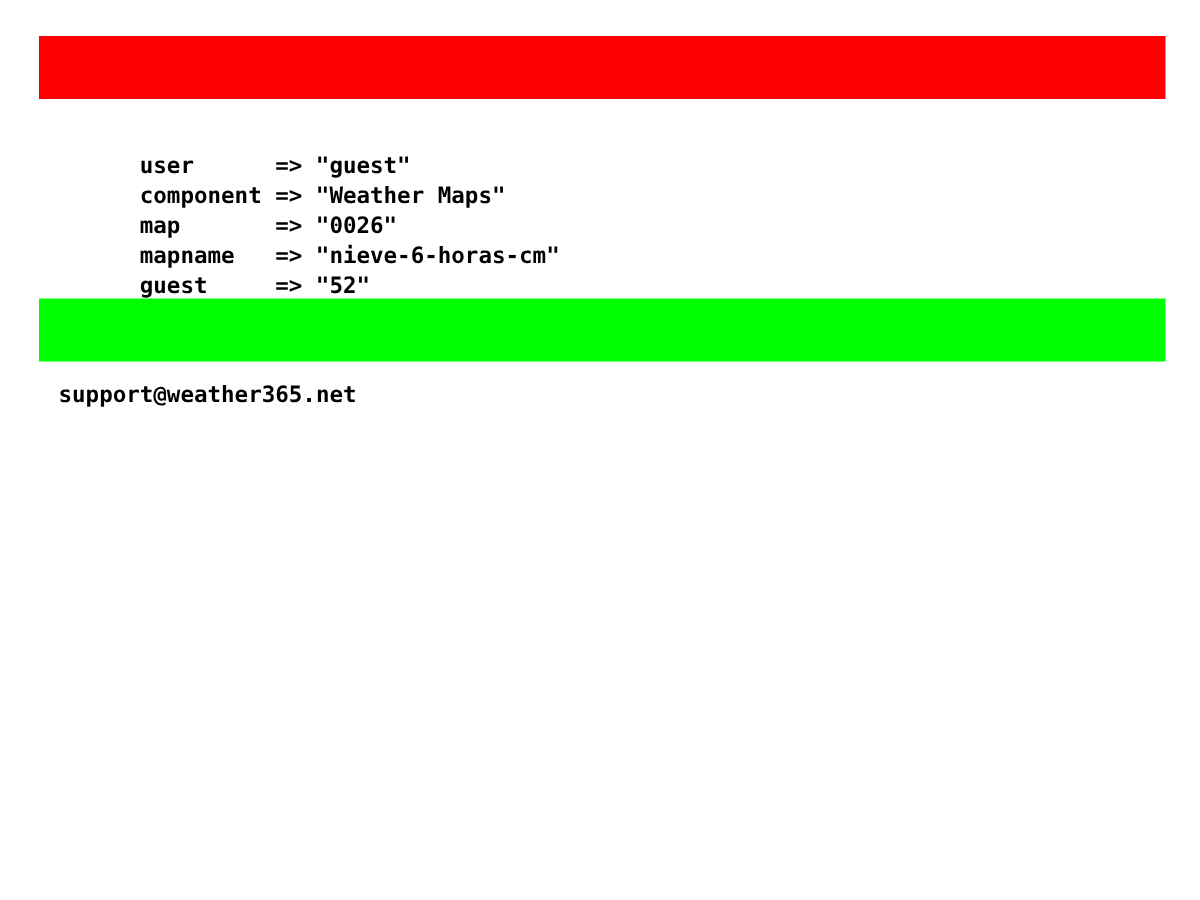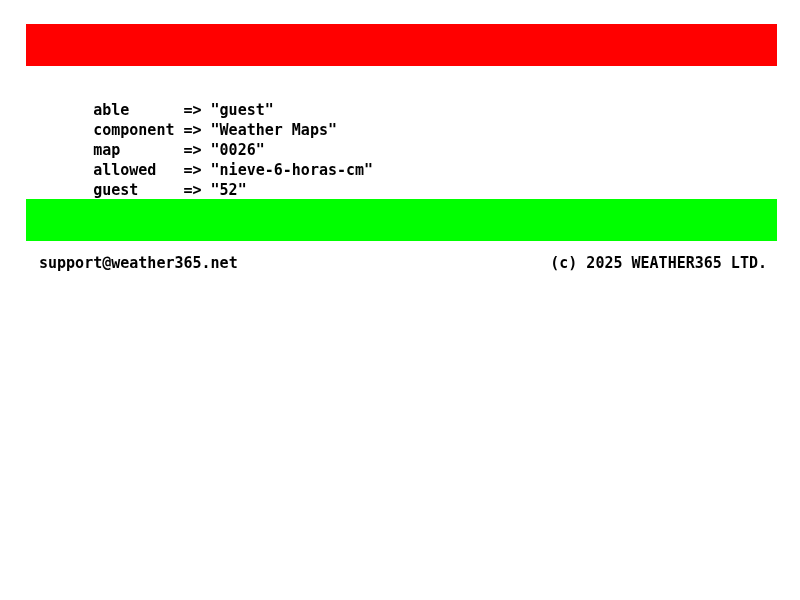--- a/index.html
+++ b/index.html
@@ -54,56 +54,55 @@
   .kv-arrow {
     display: inline-block;
     width: 3ch;
   }
   .kv-value {
     display: inline;
   }
   .footer {
     margin: 12px 33px 0 39px;
     display: flex;
-    justify-content: space-between;
+    justify-content: flex-start;
     height: 20px;
     white-space: pre;
   }
 </style>
 </head>
 <body>
 
 <div class="page">
 
   <div class="banner banner-error">
     <div>You are not allowed to view this weather chart!</div>
     
   </div>
 
   <div class="params">
     <div class="kv-row">
-      <span class="kv-key">able</span><span class="kv-arrow">=&gt;</span><span class="kv-value">"guest"</span>
+      <span class="kv-key">user</span><span class="kv-arrow">=&gt;</span><span class="kv-value">"guest"</span>
     </div>
     <div class="kv-row">
       <span class="kv-key">component</span><span class="kv-arrow">=&gt;</span><span class="kv-value">"Weather Maps"</span>
     </div>
     <div class="kv-row">
       <span class="kv-key">map</span><span class="kv-arrow">=&gt;</span><span class="kv-value">"0026"</span>
     </div>
     <div class="kv-row">
-      <span class="kv-key">allowed</span><span class="kv-arrow">=&gt;</span><span class="kv-value">"nieve-6-horas-cm"</span>
+      <span class="kv-key">mapname</span><span class="kv-arrow">=&gt;</span><span class="kv-value">"nieve-6-horas-cm"</span>
     </div>
     <div class="kv-row">
       <span class="kv-key">guest</span><span class="kv-arrow">=&gt;</span><span class="kv-value">"52"</span>
     </div>
   </div>
 
   <div class="banner banner-support">
     <div>If you should be able to view this chart, please contact our support-team!</div>
     
   </div>
 
   <div class="footer">
     <span>support@weather365.net</span>
-    <span>(c) 2025 WEATHER365 LTD.</span>
   </div>
 
 </div>
 
 </body></html>

